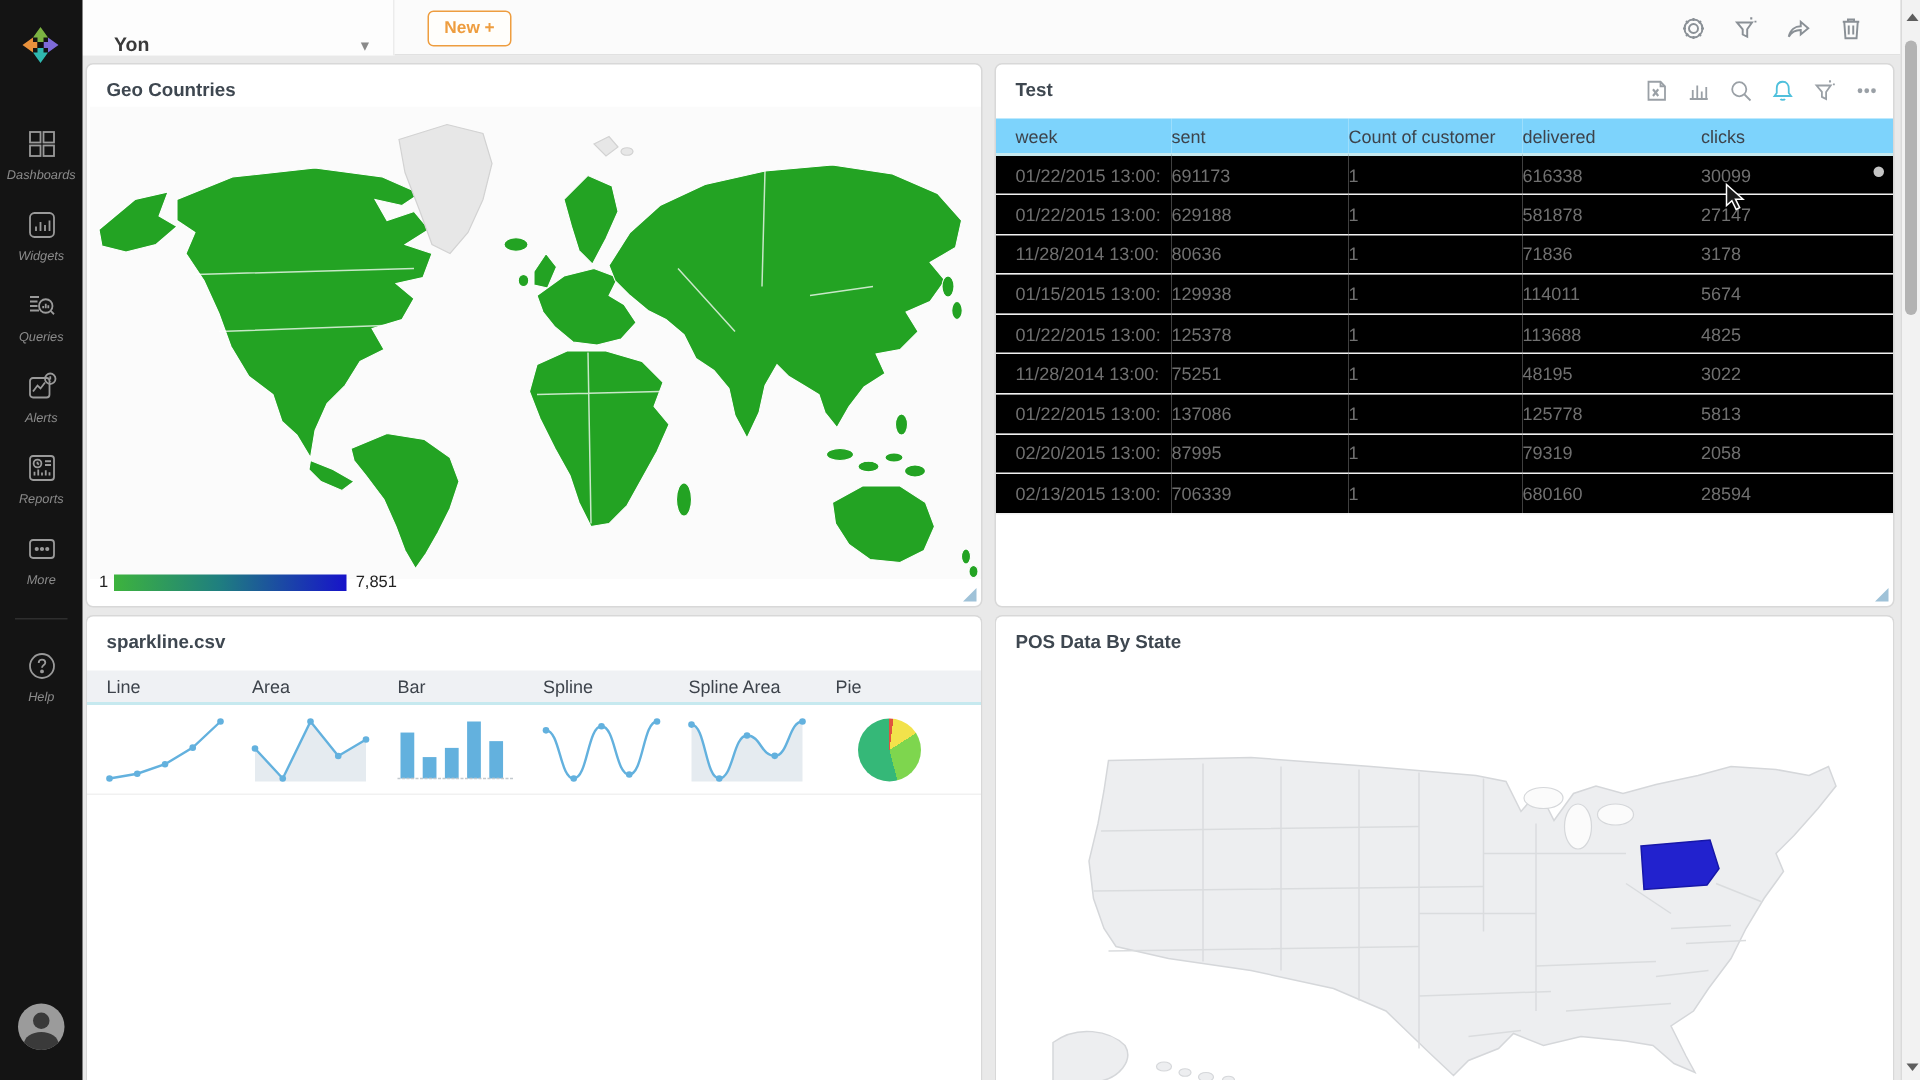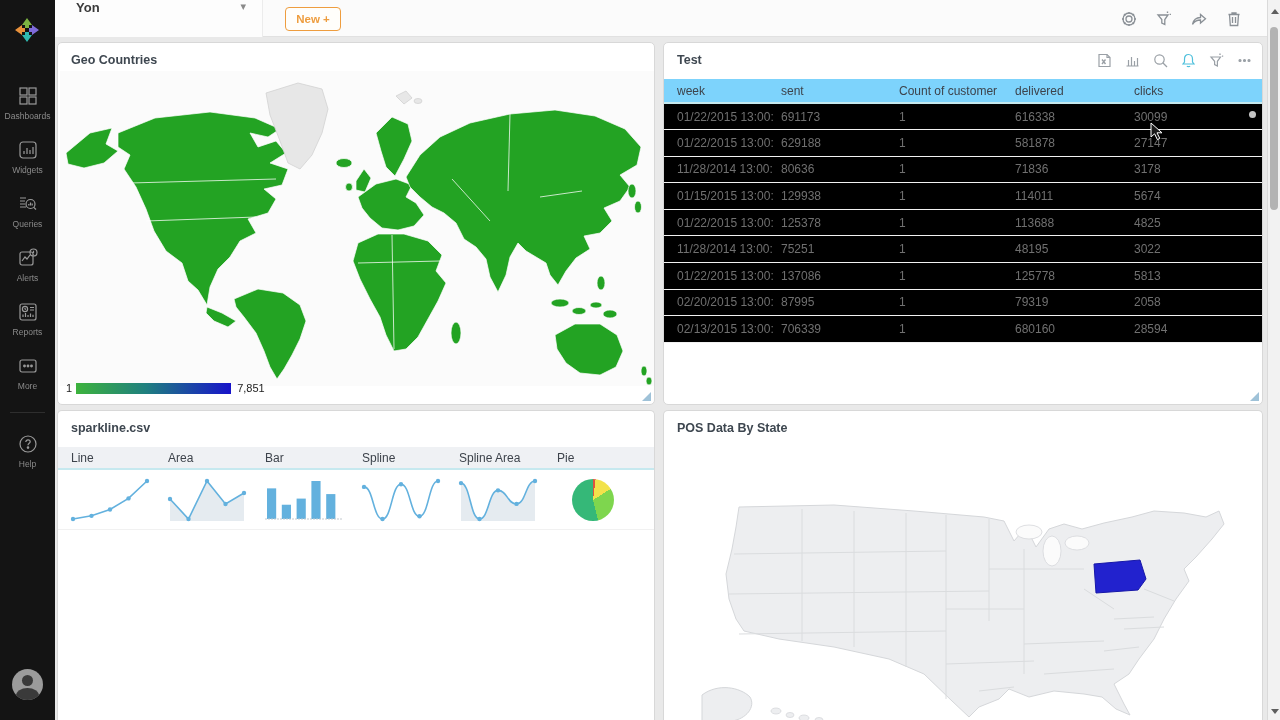--- a/index.html
+++ b/index.html
@@ -3,32 +3,32 @@
 <meta charset="utf-8">
 <style>
   * { margin:0; padding:0; box-sizing:border-box; }
   html,body { width:1280px; height:720px; overflow:hidden;
     font-family:"Liberation Sans", sans-serif; background:#E9E9E9; }
 
   
   .sidebar { position:absolute; left:0; top:0; width:55px; height:720px; background:#141414; z-index:5; }
   .logo { position:absolute; left:13px; top:16px; width:28px; height:28px; }
   .nav { position:absolute; top:76px; left:0; width:55px; display:flex; flex-direction:column; }
-  .nav-item { height:54px; display:flex; flex-direction:column; align-items:center; justify-content:center; cursor:pointer; }
+  .nav-item { height:54px; display:flex; flex-direction:column; align-items:center; justify-content:center; cursor:pointer;font-style:italic; }
   .nav-item svg { stroke:#9A9A9A; fill:none; stroke-width:1.2; }
   .nav-label { font-size:8.5px; color:#8B8B8B; margin-top:4px; }
   .side-divider { position:absolute; top:412px; left:10px; width:35px; height:1px; background:#2E2E2E; }
   .help-item { position:absolute; top:424px; left:0; width:55px; }
   .avatar { position:absolute; left:12px; top:669px; width:31px; height:31px; border-radius:50%; background:#9B9B9B; overflow:hidden; }
   .avatar .head { position:absolute; left:10px; top:6px; width:11px; height:11px; border-radius:50%; background:#3A3A3A; }
   .avatar .body { position:absolute; left:4px; top:19px; width:23px; height:16px; border-radius:50%; background:#3A3A3A; }
 
   
   .topbar { position:absolute; left:55px; top:0; width:1212px; height:37px; background:#FBFBFB; border-bottom:1px solid #E1E1E1; }
-  .dash-select { position:absolute; left:0; top:0; width:208px; height:37px; border-right:1px solid #ECECEC; display:flex; align-items:flex-start; cursor:pointer; background:#FDFDFD;}
+  .dash-select { position:absolute; left:0; top:0; width:208px; height:37px; border-right:1px solid #ECECEC; display:flex; align-items:flex-end; cursor:pointer; background:#FDFDFD;}
   .dash-select .name { margin-left:21px; font-size:13px; font-weight:bold; color:#3A3A3A; }
   .dash-select .chev { position:absolute; right:16px; color:#8A8A8A; font-size:11px; }
   .new-btn { position:absolute; left:230px; top:7px; width:56px; height:24px; border:1px solid var(--accent,#EE9D3F); border-radius:4px;
     background:#FFFEFB; color:var(--accent,#EE9D3F); font-size:11.5px; font-weight:bold; cursor:pointer; }
   .top-icons { position:absolute; right:24px; top:0; height:37px; display:flex; align-items:center; gap:17px; }
   .top-icons .tico { width:18px; height:18px; cursor:pointer; }
   .tico svg { stroke:#8A9096; fill:none; stroke-width:1.3; }
 
   
   .pg-scroll { position:absolute; right:0; top:0; width:13px; height:720px; background:#F2F2F2; border-left:1px solid #DADADA; z-index:6; }

